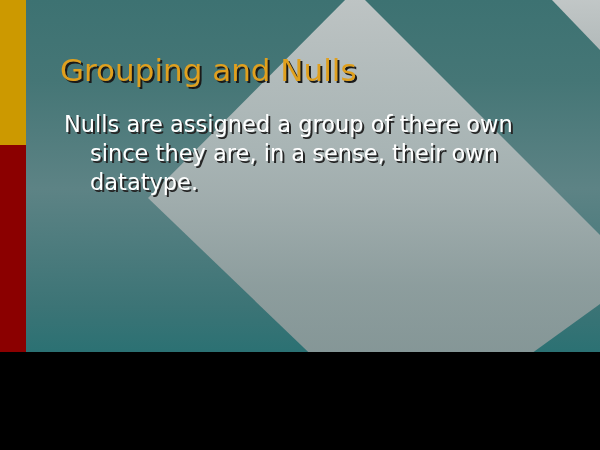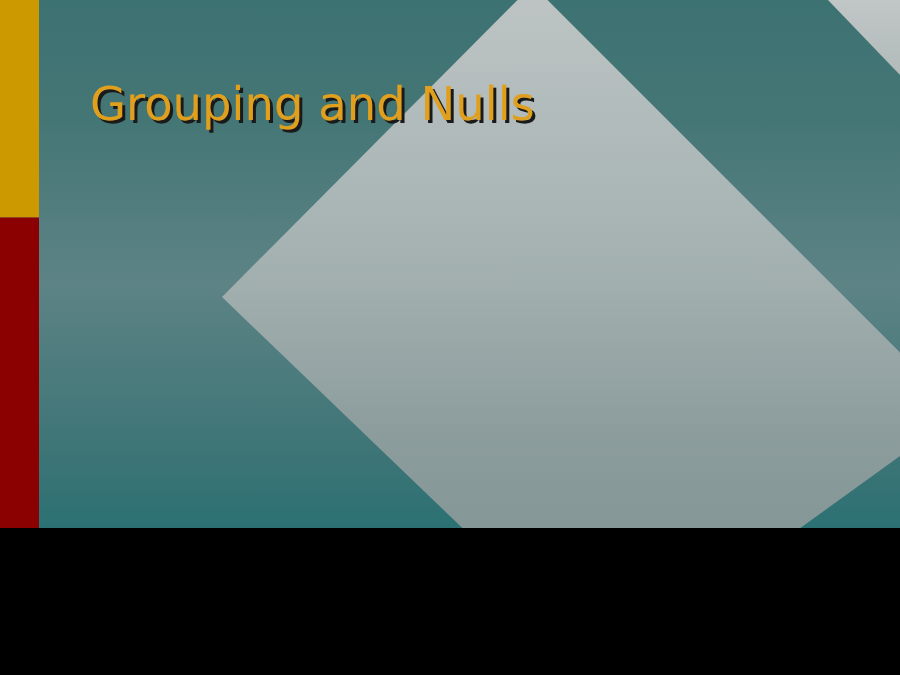--- a/index.html
+++ b/index.html
@@ -110,15 +110,18 @@
     <polygon points="148,198 355,-10 640,275 405,445" fill="url(#diamondGrad)"></polygon>
 
     <polygon points="552,0 600,0 600,50" fill="url(#wedgeGrad)"></polygon>
   </svg>
 
   <div class="bar bar-gold"></div>
   <div class="bar bar-red"></div>
 
   <div class="text-layer">
     <h1 class="slide-title">Grouping and Nulls</h1>
+    <ul class="slide-body">
+      <li>Nulls are assigned a group of there own since they are, in a sense, their own datatype.</li>
+    </ul>
   </div>
 
 </div>
 
 </body></html>

